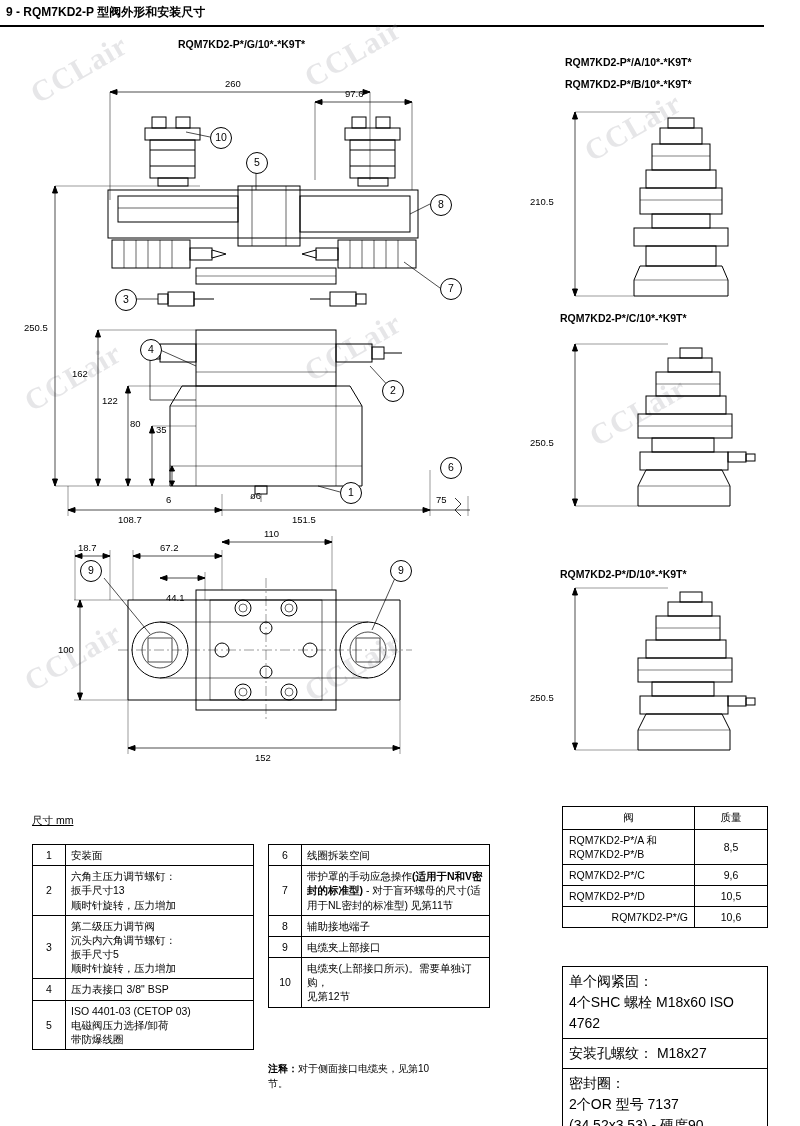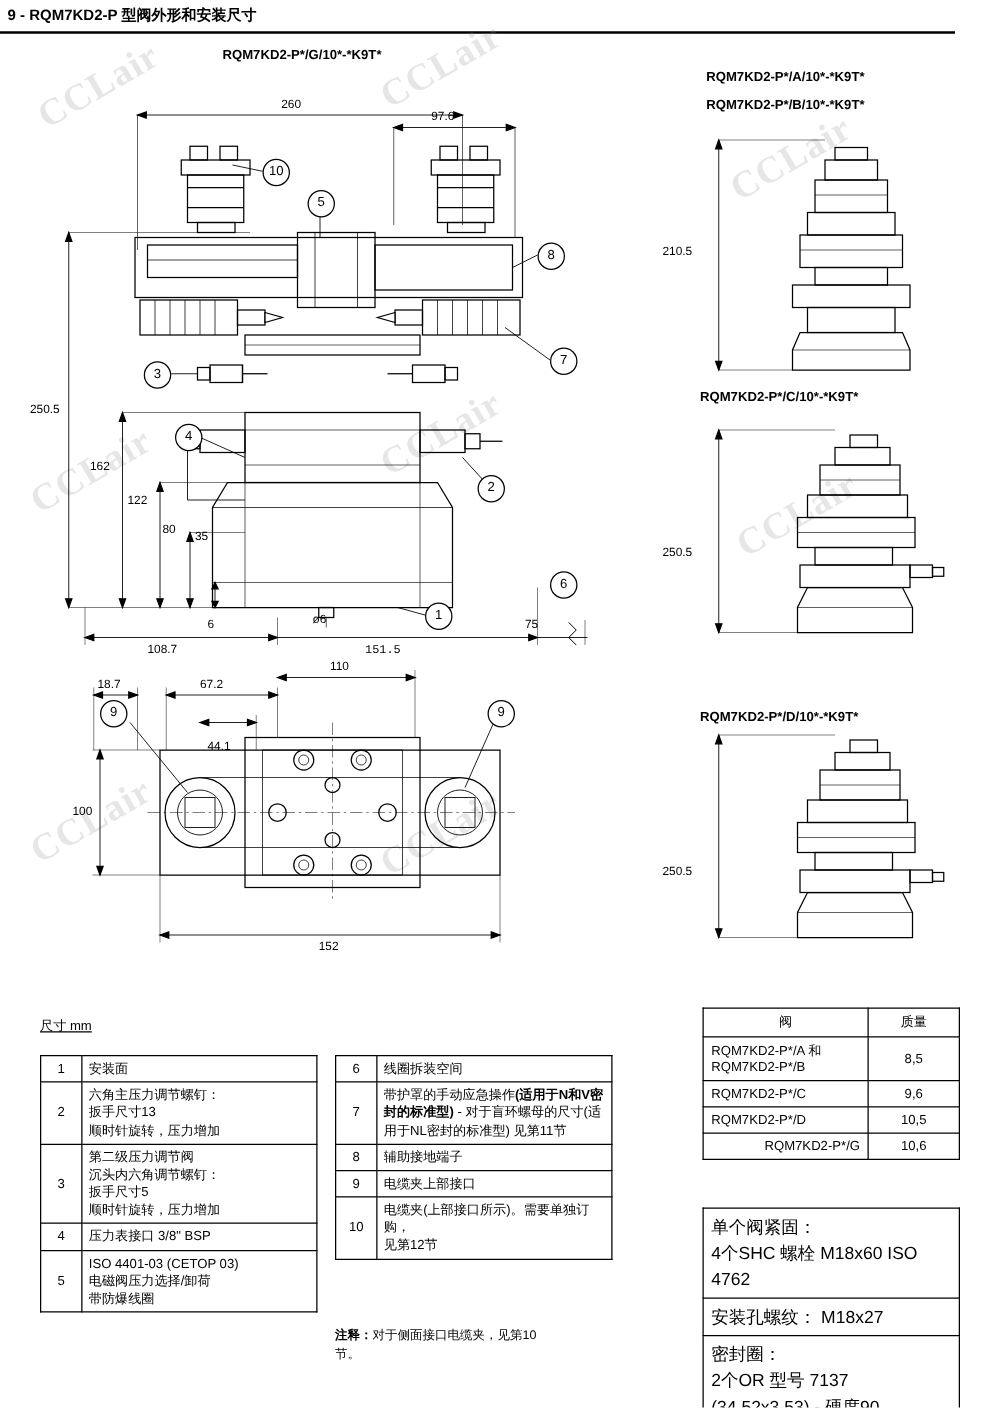--- a/index.html
+++ b/index.html
@@ -344,22 +344,22 @@
   <div class="dim" style="left:225px;top:78px;">260</div>
   <div class="dim" style="left:345px;top:88px;">97.6</div>
   <div class="dim" style="left:24px;top:322px;">250.5</div>
   <div class="dim" style="left:72px;top:368px;">162</div>
   <div class="dim" style="left:102px;top:395px;">122</div>
   <div class="dim" style="left:130px;top:418px;">80</div>
   <div class="dim" style="left:156px;top:424px;">35</div>
   <div class="dim" style="left:166px;top:494px;">6</div>
   <div class="dim" style="left:250px;top:490px;">ø6</div>
   <div class="dim" style="left:118px;top:514px;">108.7</div>
-  <div class="dim" style="left:292px;top:514px;font-family:Liberation Mono, monospace;">151.5</div>
-  <div class="dim" style="left:420px;top:494px;">75</div>
+  <div class="dim" style="left:292px;top:514px;">151.5</div>
+  <div class="dim" style="left:436px;top:494px;">75</div>
 
   <div class="callout" style="left:210px;top:127px;">10</div>
   <div class="callout" style="left:246px;top:152px;">5</div>
   <div class="callout" style="left:430px;top:194px;">8</div>
   <div class="callout" style="left:115px;top:289px;">3</div>
   <div class="callout" style="left:440px;top:278px;">7</div>
   <div class="callout" style="left:140px;top:339px;">4</div>
   <div class="callout" style="left:382px;top:380px;">2</div>
   <div class="callout" style="left:440px;top:457px;">6</div>
   <div class="callout" style="left:340px;top:482px;">1</div>

